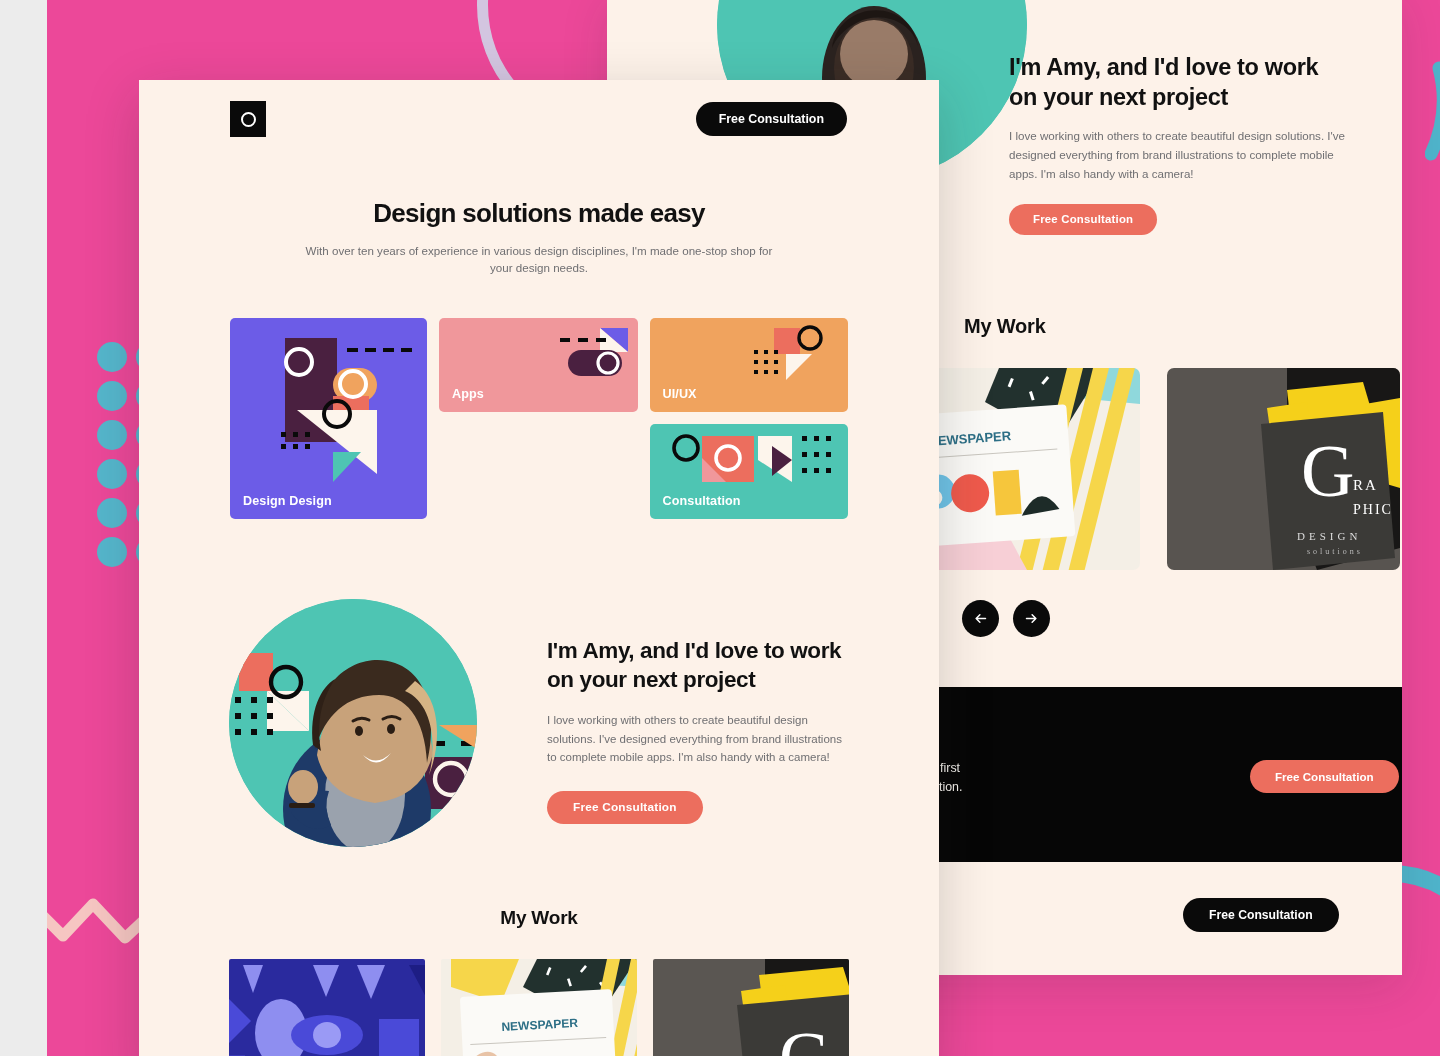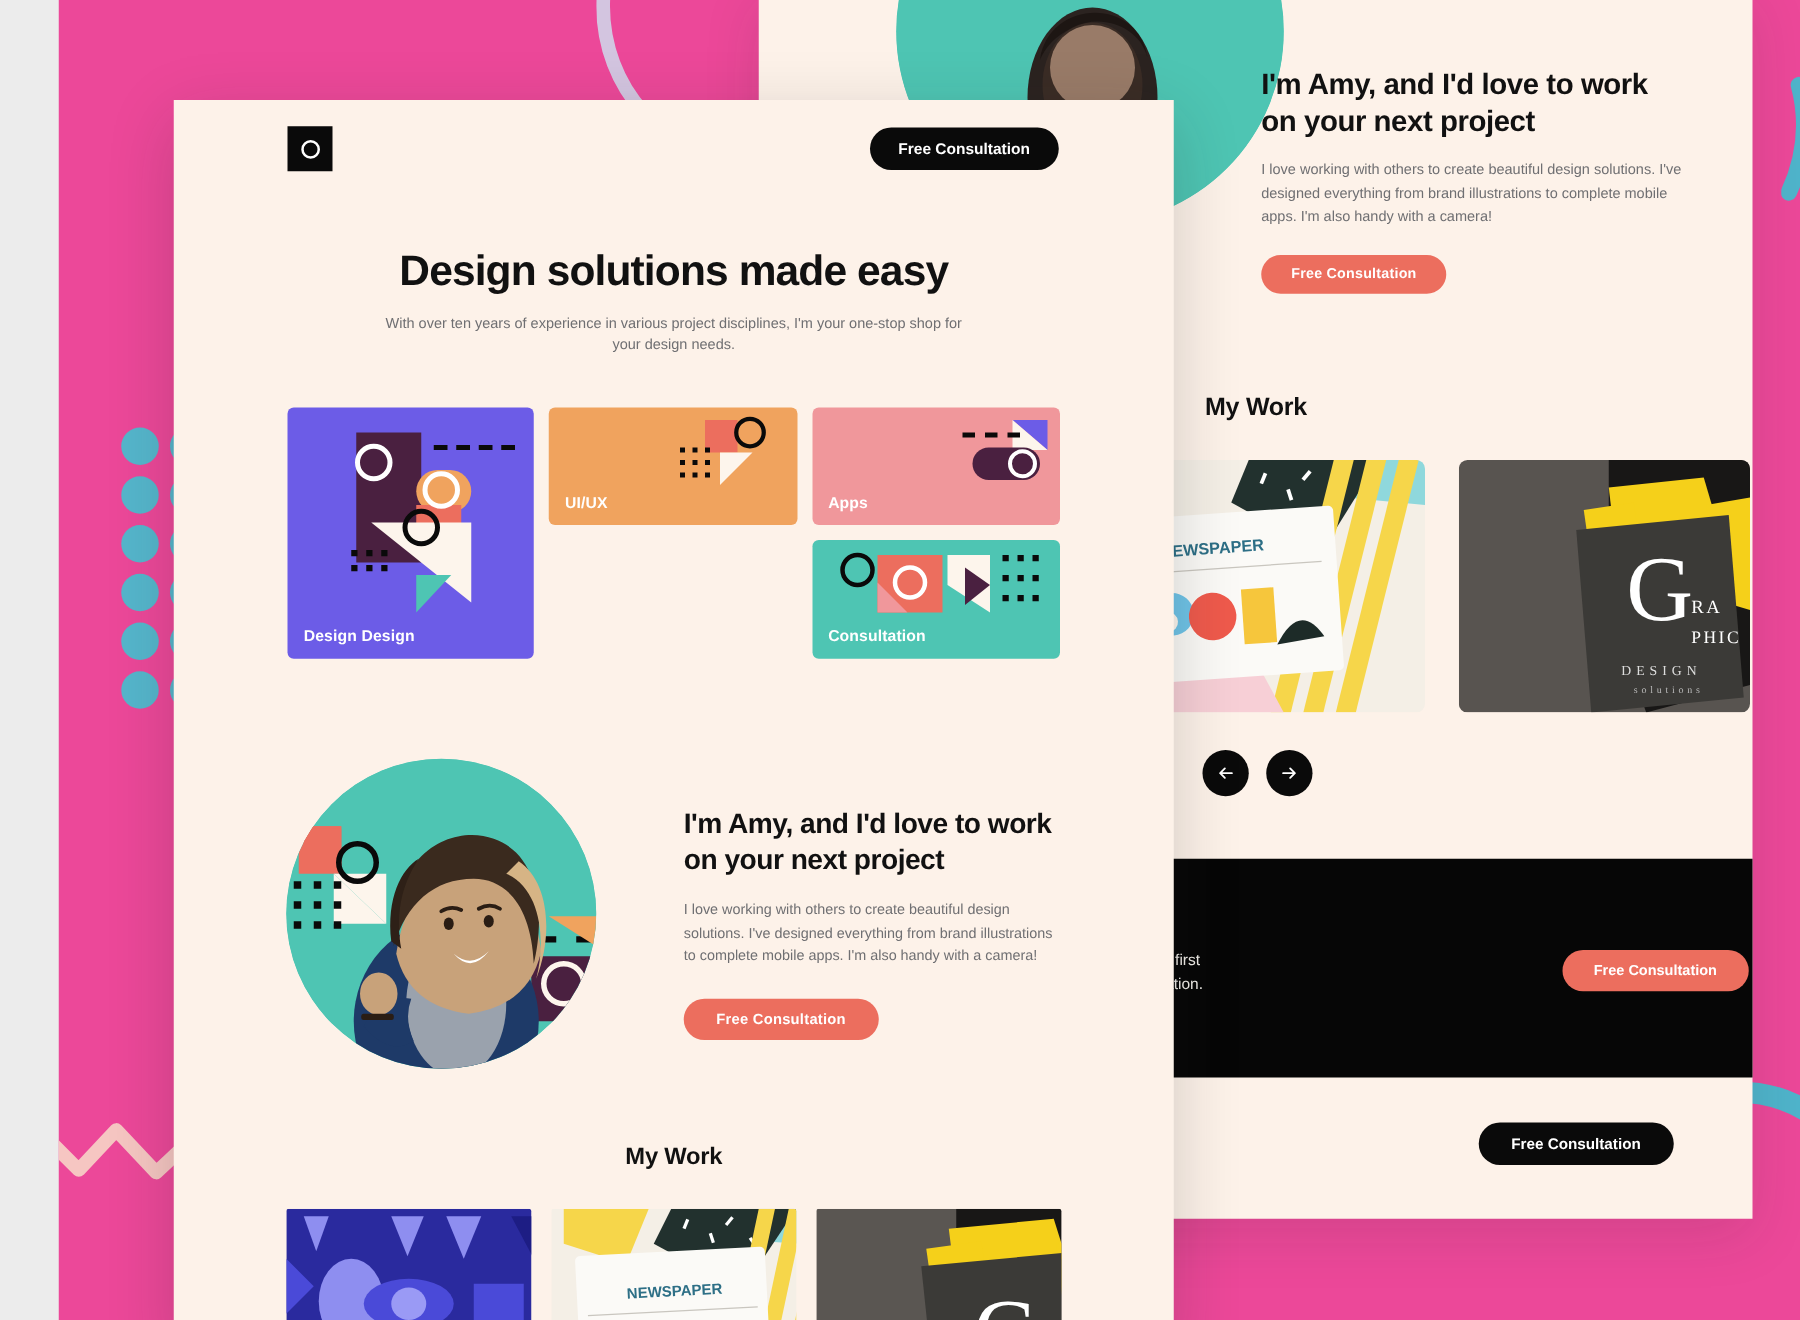--- a/index.html
+++ b/index.html
@@ -97,21 +97,21 @@
     background: #0a0a0a; display: flex; align-items: center; justify-content: center;
   }
   .logo-mark .ring { width: 15px; height: 15px; border: 2.4px solid #fff; border-radius: 50%; }
   .fp-header-btn {
     position: absolute; right: 92px; top: 22px;
     background: #0a0a0a; color: #fff; border: none; border-radius: 30px;
     padding: 0 23px; height: 34px; font-size: 12.4px; font-weight: 600; cursor: pointer;
   }
 
   .fp-hero { text-align: center; padding: 0 160px; }
-  .fp-hero h1 { font-size: 34px; font-weight: 700; color: #111; letter-spacing: -.7px; }
+  .fp-hero h1 { font-size: 26px; font-weight: 700; color: #111; letter-spacing: -.7px; }
   .fp-hero p { margin-top: 14px; font-size: 11.6px; line-height: 1.45; color: #6f6f72; }
 
   
   .fp-services {
     margin: 41px auto 0; width: 618px;
     display: grid; grid-template-columns: 197px 1fr 1fr; grid-template-rows: 94px 1fr;
     gap: 12px; height: 213px;
   }
   .card { position: relative; border-radius: 5px; overflow: hidden; }
   .card .card-label {
@@ -291,21 +291,21 @@
 
     <div class="fp-header">
       <div class="logo-mark">
         <div class="ring"></div>
       </div>
       <button class="fp-header-btn">Free Consultation</button>
     </div>
 
     <div class="fp-hero">
       <h1>Design solutions made easy</h1>
-      <p>With over ten years of experience in various project disciplines, I'm your one-stop shop for your design needs.</p>
+      <p>With over ten years of experience in various design disciplines, I'm made one-stop shop for your design needs.</p>
     </div>
 
     <div class="fp-services">
 
       <div class="card card-graphic">
         <svg class="card-art" style="right:0; top:14px;" viewBox="0 0 190 160" width="190" height="160">
           <rect x="48" y="6" width="52" height="104" fill="#4a2040"></rect>
           <rect x="96" y="36" width="44" height="34" rx="17" fill="#f0a35e"></rect>
           <rect x="96" y="64" width="36" height="36" fill="#ec6e5e"></rect>
           <polygon points="60,78 140,78 140,142 60,78" fill="#fdf5ec"></polygon>
@@ -325,53 +325,53 @@
               <rect x="56" y="100" width="5" height="5"></rect>
               <rect x="68" y="100" width="5" height="5"></rect>
             <rect x="44" y="112" width="5" height="5"></rect>
               <rect x="56" y="112" width="5" height="5"></rect>
               <rect x="68" y="112" width="5" height="5"></rect>
           </g>
         </svg>
         <span class="card-label">Design Design</span>
       </div>
 
+      <div class="card card-apps">
+        <svg class="card-art" style="right:8px; top:8px;" viewBox="0 0 86 56" width="86" height="56">
+          <polygon points="56,2 84,2 84,26 56,2" fill="#6c5ce7"></polygon>
+          <polygon points="56,2 84,26 56,26" fill="#fdf5ec"></polygon>
+          <rect x="24" y="24" width="54" height="26" rx="13" fill="#4a2040"></rect>
+          <circle cx="64" cy="37" r="10" stroke="#fff" stroke-width="3.2" fill="none"></circle>
+          <g fill="#0a0a0a">
+            <rect x="16" y="12" width="10" height="4"></rect>
+              <rect x="34" y="12" width="10" height="4"></rect>
+              <rect x="52" y="12" width="10" height="4"></rect>
+          </g>
+        </svg>
+        <span class="card-label">Apps</span>
+      </div>
+
       <div class="card card-uiux">
         <svg class="card-art" style="right:8px; top:6px;" viewBox="0 0 100 62" width="100" height="62">
           <rect x="34" y="4" width="26" height="26" fill="#ec6e5e"></rect>
           <polygon points="46,30 72,30 46,56" fill="#fdf5ec"></polygon>
           <circle cx="70" cy="14" r="11" stroke="#0a0a0a" stroke-width="3.4" fill="none"></circle>
           <g fill="#0a0a0a">
             <rect x="14" y="26" width="4" height="4"></rect>
               <rect x="24" y="26" width="4" height="4"></rect>
               <rect x="34" y="26" width="4" height="4"></rect>
             <rect x="14" y="36" width="4" height="4"></rect>
               <rect x="24" y="36" width="4" height="4"></rect>
               <rect x="34" y="36" width="4" height="4"></rect>
             <rect x="14" y="46" width="4" height="4"></rect>
               <rect x="24" y="46" width="4" height="4"></rect>
               <rect x="34" y="46" width="4" height="4"></rect>
           </g>
         </svg>
         <span class="card-label">UI/UX</span>
-      </div>
-
-      <div class="card card-apps">
-        <svg class="card-art" style="right:8px; top:8px;" viewBox="0 0 86 56" width="86" height="56">
-          <polygon points="56,2 84,2 84,26 56,2" fill="#6c5ce7"></polygon>
-          <polygon points="56,2 84,26 56,26" fill="#fdf5ec"></polygon>
-          <rect x="24" y="24" width="54" height="26" rx="13" fill="#4a2040"></rect>
-          <circle cx="64" cy="37" r="10" stroke="#fff" stroke-width="3.2" fill="none"></circle>
-          <g fill="#0a0a0a">
-            <rect x="16" y="12" width="10" height="4"></rect>
-              <rect x="34" y="12" width="10" height="4"></rect>
-              <rect x="52" y="12" width="10" height="4"></rect>
-          </g>
-        </svg>
-        <span class="card-label">Apps</span>
       </div>
 
       <div class="card card-photo">
         <svg class="card-art" style="right:6px; top:6px;" viewBox="0 0 180 62" width="180" height="62">
           <rect x="40" y="6" width="52" height="46" fill="#ec6e5e"></rect>
           <polygon points="40,28 64,52 40,52" fill="#f0979b"></polygon>
           <polygon points="96,6 130,6 130,52 96,30" fill="#fdf5ec"></polygon>
           <polygon points="110,16 130,30 110,46" fill="#4a2040"></polygon>
           <circle cx="24" cy="18" r="12" stroke="#0a0a0a" stroke-width="3.6" fill="none"></circle>
           <circle cx="66" cy="28" r="12" stroke="#fff" stroke-width="3.6" fill="none"></circle>

